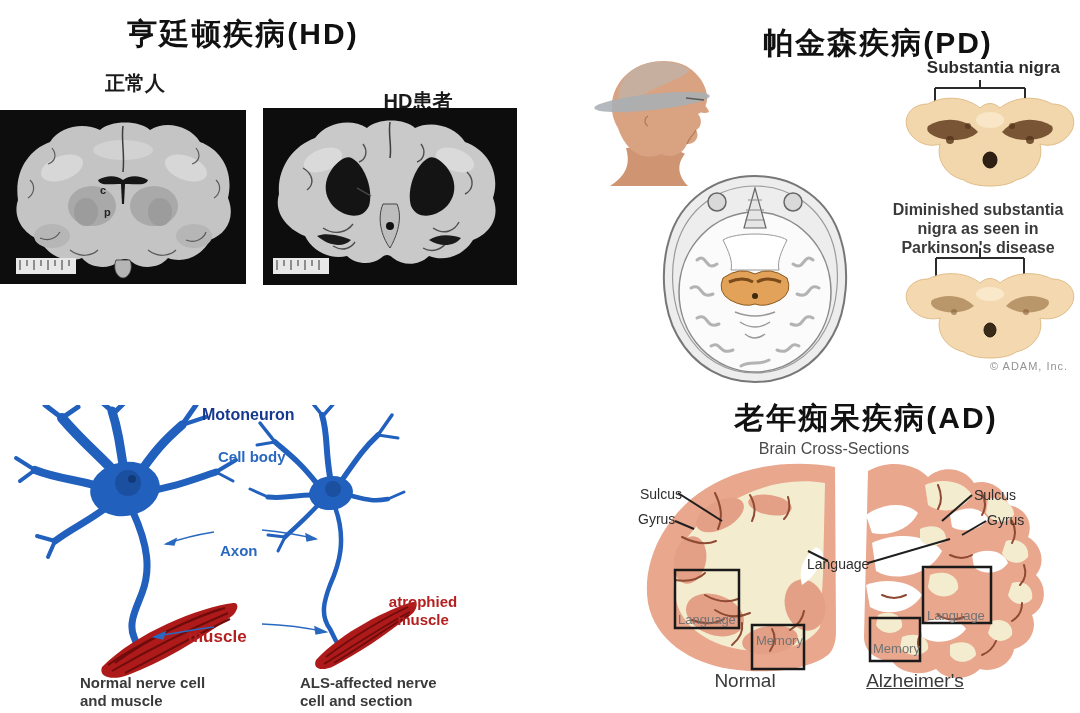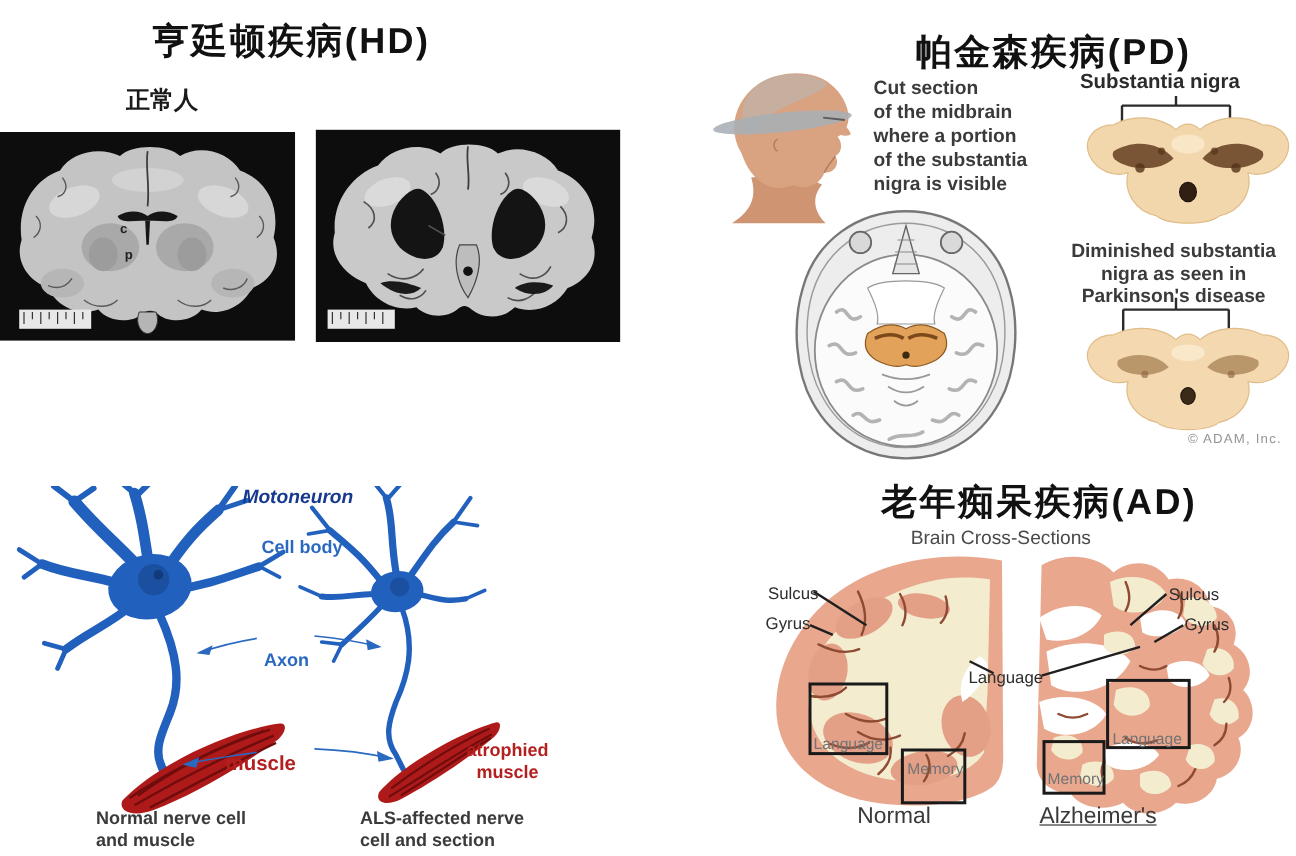--- a/index.html
+++ b/index.html
@@ -2,41 +2,42 @@
 <html><head>
 <meta charset="utf-8">
 <style>
   html,body{margin:0;padding:0;background:#ffffff;}
   #stage{position:relative;width:1080px;height:713px;background:#ffffff;overflow:hidden;
          font-family:"Liberation Sans","DejaVu Sans",sans-serif;}
   .abs{position:absolute;}
   .cn-title{font-size:30px;font-weight:700;color:#111;letter-spacing:2px;text-align:center;white-space:nowrap;}
   .cn-sub{font-size:20px;font-weight:600;color:#1a1a1a;text-align:center;white-space:nowrap;}
   .pd-text{font-size:16px;font-weight:700;color:#3a3a3a;line-height:20px;}
-  .pd-label{font-size:17px;font-weight:700;color:#2b2b2b;text-align:left;white-space:nowrap;}
+  .pd-label{font-size:17px;font-weight:700;color:#2b2b2b;text-align:right;white-space:nowrap;}
   .pd-dim{font-size:16px;font-weight:700;color:#3a3a3a;line-height:19px;text-align:center;white-space:nowrap;}
   .credit{font-size:11px;color:#939393;letter-spacing:1px;white-space:nowrap;}
   .als-blue-dk{font-size:16px;font-weight:700;color:#16388f;white-space:nowrap;}
   .als-blue{font-size:15px;font-weight:700;color:#2a69bf;white-space:nowrap;}
   .als-red{font-weight:700;color:#b42020;white-space:nowrap;}
   .als-cap{font-size:15px;font-weight:700;color:#3a3a3a;text-align:left;line-height:18px;white-space:nowrap;}
   .ad-sub{font-size:16px;color:#4a4a4a;text-align:center;white-space:nowrap;}
   .ad-lbl{font-size:14px;color:#2d2d2d;white-space:nowrap;}
   .ad-box-lbl{font-size:13px;color:#737373;white-space:nowrap;}
   .ad-cap{font-size:19px;color:#3a3a3a;text-align:center;white-space:nowrap;}
   svg{display:block;}
 </style>
 </head>
 <body>
 
 <div id="stage">
 
   <section class="abs" style="left:0;top:0;width:545px;height:300px;">
     <div class="abs cn-title" style="left:43px;top:14px;width:400px;">亨廷顿疾病(HD)</div>
     <div class="abs cn-sub" style="left:70px;top:70px;width:130px;">正常人</div>
+    <div class="abs cn-sub" style="left:353px;top:88px;width:130px;">HD患者</div>
 
     <svg class="abs" style="left:0;top:110px;" width="246" height="174" viewBox="0 0 246 174">
       <rect x="0" y="0" width="246" height="174" fill="#0d0d0d"></rect>
       <path d="M18,90 C14,62 28,40 50,32 C60,16 84,12 100,20 C110,10 140,10 150,20 C166,10 190,16 200,32
                C222,40 234,62 228,88 C236,108 226,124 210,130 C202,146 184,154 168,148 C160,158 142,160 132,152
                C128,148 122,148 118,152 C108,160 90,158 82,148 C66,154 48,146 40,130 C24,124 12,108 18,90 Z" fill="#c4c4c4"></path>
       <ellipse cx="62" cy="58" rx="22" ry="12" fill="#d7d7d7" transform="rotate(-20 62 58)"></ellipse>
       <ellipse cx="186" cy="58" rx="22" ry="12" fill="#d7d7d7" transform="rotate(20 186 58)"></ellipse>
       <ellipse cx="123" cy="40" rx="30" ry="10" fill="#d2d2d2"></ellipse>
       <ellipse cx="92" cy="96" rx="24" ry="20" fill="#a9a9a9"></ellipse>
@@ -125,27 +126,20 @@
                C118,52 114,56 110,58 C115,64 113,72 108,74 C112,80 108,88 99,88
                C95,98 84,103 73,98 C56,106 38,96 30,72 Z" fill="#d9a281"></path>
       <path d="M36,58 C26,42 30,24 46,13 C62,3 88,3 102,14 C95,22 80,26 64,34 C50,41 42,48 36,58 Z" fill="#c2b2a4" opacity="0.85"></path>
       <path d="M110,44 C116,48 120,52 121,56 C117,58 112,57 108,54 Z" fill="#d9a281"></path>
       <path d="M99,88 C101,82 106,78 108,74" stroke="#b07a58" stroke-width="1.2" fill="none"></path>
       <path d="M60,60 C56,62 56,68 60,70" stroke="#b07a58" stroke-width="1.2" fill="none"></path>
       <ellipse cx="64" cy="46" rx="58" ry="8" fill="#a9afb5" opacity="0.88" transform="rotate(-6 64 46)"></ellipse>
       <path d="M98,42 L116,44" stroke="#5a5a5a" stroke-width="1.5" fill="none"></path>
     </svg>
 
-    <div class="abs pd-text" style="left:168px;top:64px;width:170px;">
-      <div>Cut section</div>
-      <div>of the midbrain</div>
-      <div>where a portion</div>
-      <div>of the substantia</div>
-      <div>nigra is visible</div>
-    </div>
 
     <div class="abs pd-label" style="left:340px;top:58px;width:160px;">Substantia nigra</div>
     <svg class="abs" style="left:370px;top:78px;" width="100" height="58" viewBox="0 0 100 58">
       <g stroke="#2b2b2b" stroke-width="2" fill="none">
         <path d="M50,2 V10"></path>
           <path d="M5,10 H95"></path>
           <path d="M5,10 V56"></path>
           <path d="M95,10 V56"></path>
       </g>
     </svg>
@@ -300,25 +294,25 @@
         <path d="M166,139 l10,-5 l-2,6 Z"></path>
         <path d="M262,125 C285,127 300,130 316,134" fill="none"></path>
         <path d="M316,134 l-10,-5 l1,7 Z"></path>
         <path d="M214,222 C192,225 172,228 154,232" fill="none"></path>
         <path d="M154,232 l11,-5 l-2,7 Z"></path>
         <path d="M262,219 C290,220 308,223 326,227" fill="none"></path>
         <path d="M326,227 l-11,-5 l1,7 Z"></path>
       </g>
     </svg>
 
-    <div class="abs als-blue-dk" style="left:202px;top:76px;font-style:italic;">Motoneuron</div>
+    <div class="abs als-blue-dk" style="left:202px;top:76px;">Motoneuron</div>
     <div class="abs als-blue" style="left:218px;top:118px;">Cell body</div>
     <div class="abs als-blue" style="left:220px;top:212px;">Axon</div>
     <div class="abs als-red" style="left:188px;top:297px;font-size:17px;">muscle</div>
-    <div class="abs als-red" style="left:378px;top:287px;font-size:15px;text-align:center;width:90px;line-height:18px;">
+    <div class="abs als-red" style="left:378px;top:263px;font-size:15px;text-align:center;width:90px;line-height:18px;">
       <div>atrophied</div>
       <div>muscle</div>
     </div>
     <div class="abs als-cap" style="left:80px;top:344px;width:150px;">
       <div>Normal nerve cell</div>
       <div>and muscle</div>
     </div>
     <div class="abs als-cap" style="left:300px;top:344px;width:155px;">
       <div>ALS-affected nerve</div>
       <div>cell and section</div>

